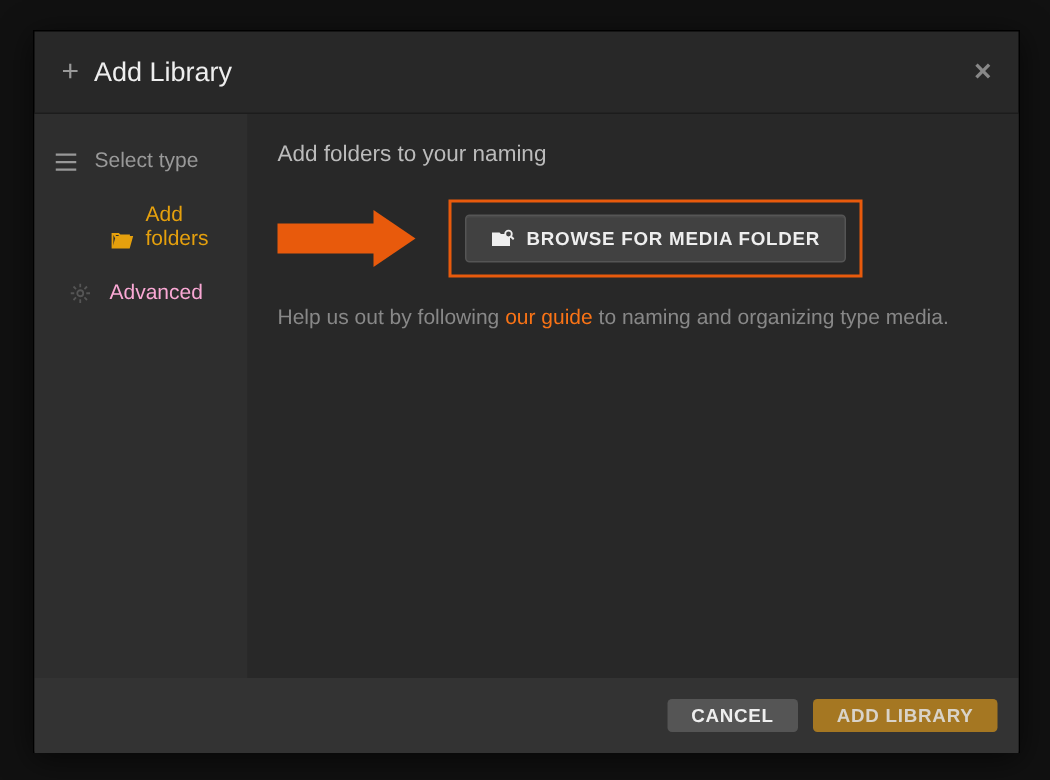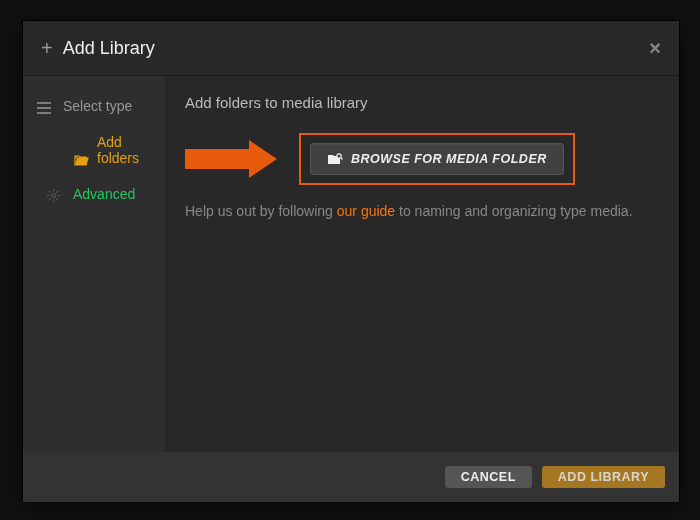--- a/index.html
+++ b/index.html
@@ -62,21 +62,21 @@
     padding: 10px 14px;
     font-size: 14px;
     color: #999;
     cursor: pointer;
   }
   .side-item.active {
     color: #e5a00d;
     margin-left: 37px;
   }
   .side-item.disabled {
-    color: #22c55e;
+    color: #f9a8d4;
     padding-left: 24px;
   }
   .side-icon {
     width: 18px;
     display: inline-block;
     margin-right: 8px;
   }
   .content {
     flex: 1;
     padding: 18px 20px;
@@ -85,21 +85,20 @@
   }
   .heading {
     color: #bbb;
     font-size: 15px;
     margin-bottom: 22px;
   }
   .browse-row {
     display: flex;
     align-items: center;
     margin-bottom: 18px;
-    font-style: italic;
   }
   .arrow {
     position: relative;
     width: 100px;
     height: 38px;
     margin-right: 14px;
   }
   .arrow-body {
     position: absolute;
     left: 0;
@@ -229,21 +228,21 @@
                 <line x1="11" y1="2" x2="9.3" y2="3.7"></line>
                 <line x1="3.7" y1="9.3" x2="2" y2="11"></line>
               </g>
             </svg>
         </span>
         <span>Advanced</span>
       </div>
     </div>
 
     <div class="content">
-      <div class="heading">Add folders to media library</div>
+      <div class="heading">Add folders to your naming</div>
 
       <div class="browse-row">
         <div class="arrow">
           <div class="arrow-body"></div>
           <div class="arrow-head"></div>
         </div>
         <div class="browse-wrap">
           <div class="browse-btn">
             <span class="folder-search-icon">
               <svg width="16" height="14" viewBox="0 0 16 14">

